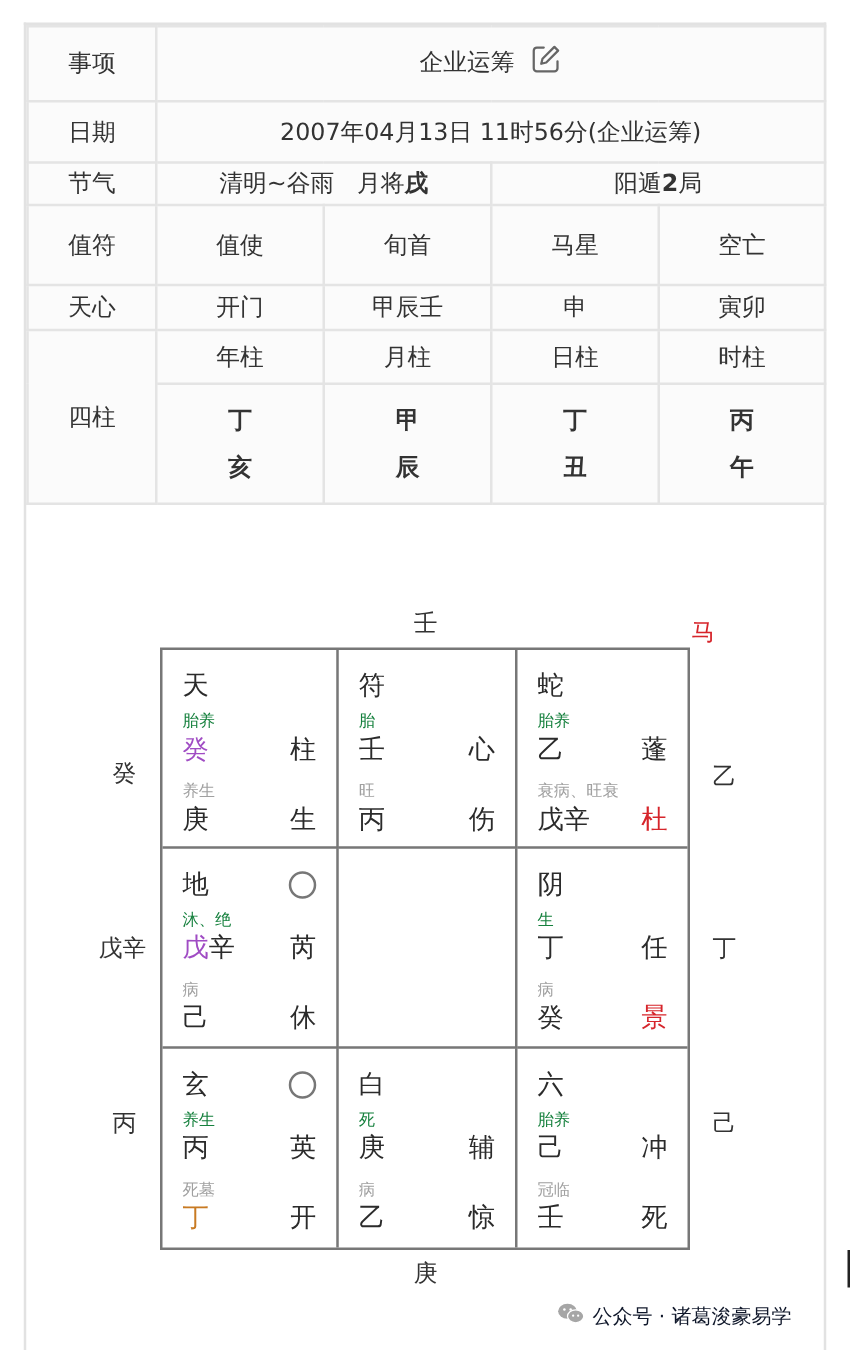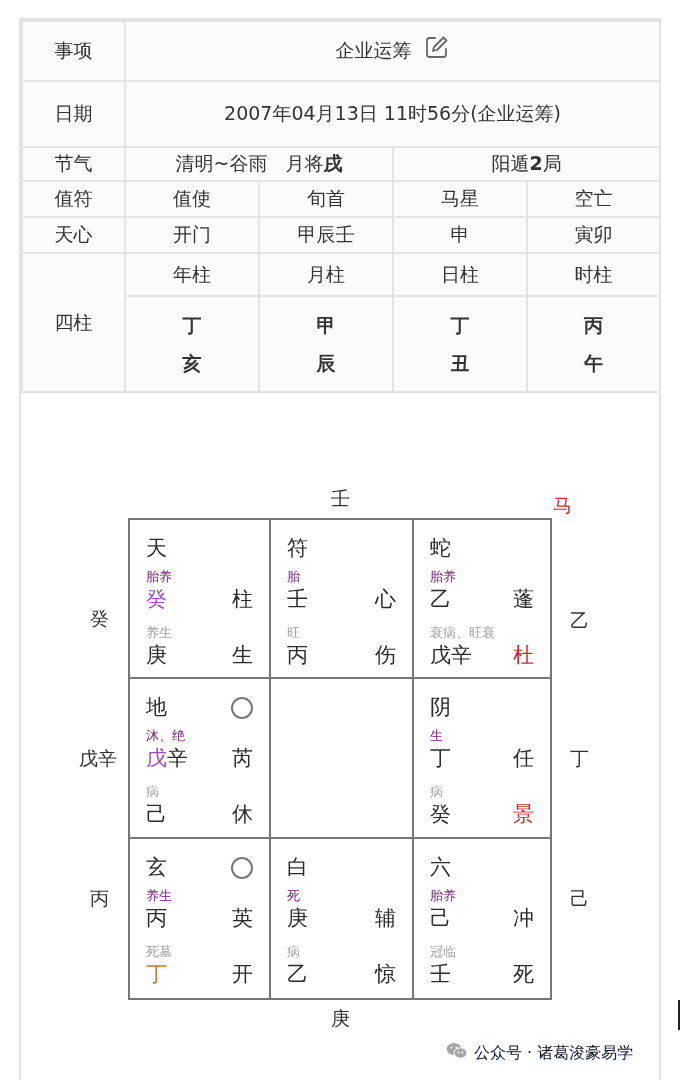--- a/index.html
+++ b/index.html
@@ -35,21 +35,21 @@
       position: absolute; left: 128px; top: 518px; width: 424px; height: 482px;
       border: 2px solid #777777;
       display: grid; grid-template-columns: 141px 143px 136px; grid-template-rows: 159px 160px 159px;
     }
     .cell { position: relative; border-right: 2px solid #777777; border-bottom: 2px solid #777777; }
     .cell.c3 { border-right: none; }
     .cell.r3 { border-bottom: none; }
 
     .god { position: absolute; left: 16px; top: 14px; font-size: 21px; color: #2b2b2b; }
     .ring { position: absolute; right: 16px; top: 18px; width: 22px; height: 22px; border: 2px solid #777777; border-radius: 50%; }
-    .s1 { position: absolute; left: 16px; top: 48px; font-size: 13px; color: #701a75; }
+    .s1 { position: absolute; left: 16px; top: 48px; font-size: 13px; color: #15803d; }
     .heav { position: absolute; left: 16px; top: 65px; font-size: 21px; color: #2b2b2b; }
     .star { position: absolute; right: 16px; top: 65px; font-size: 21px; color: #2b2b2b; }
     .s2 { position: absolute; left: 16px; top: 104px; font-size: 13px; color: #a0a0a0; }
     .earth { position: absolute; left: 16px; top: 121px; font-size: 21px; color: #2b2b2b; }
     .door { position: absolute; right: 16px; top: 121px; font-size: 21px; color: #2b2b2b; }
 
     .purple { color: #a04cc4 !important; }
     .orange { color: #c87a22 !important; }
     .red { color: #d6252b !important; }
 
@@ -77,35 +77,35 @@
       <td colspan="4">
         <span>企业运筹</span>
         <span class="edit-icon">
           <svg width="26" height="26" viewBox="0 0 26 26">
                 <path d="M11 4H5.5A2.5 2.5 0 0 0 3 6.5v14A2.5 2.5 0 0 0 5.5 23h14a2.5 2.5 0 0 0 2.5-2.5V15" fill="none" stroke="#666" stroke-width="1.8" stroke-linecap="round"></path>
                 <path d="M19.5 3.5l3 3L13 16l-4 1 1-4z" fill="none" stroke="#666" stroke-width="1.8" stroke-linejoin="round"></path>
               </svg>
         </span>
       </td>
     </tr>
-    <tr style="height:66px">
+    <tr style="height:49px">
       <td class="lbl">日期</td>
       <td colspan="4">2007年04月13日 11时56分(企业运筹)</td>
     </tr>
     <tr style="height:34px">
       <td class="lbl">节气</td>
       <td colspan="2">
         <span>清明~谷雨</span>&nbsp;&nbsp;
         <span>月将</span><span class="bold">戌</span>
       </td>
       <td colspan="2">
         <span>阳遁</span><span class="bold">2</span><span>局</span>
       </td>
     </tr>
-    <tr style="height:36px">
+    <tr style="height:64px">
       <td class="lbl">值符</td>
       <td class="lbl">值使</td>
       <td class="lbl">旬首</td>
       <td class="lbl">马星</td>
       <td class="lbl">空亡</td>
     </tr>
     <tr style="height:36px">
       <td>天心</td>
       <td>开门</td>
       <td>甲辰壬</td>

